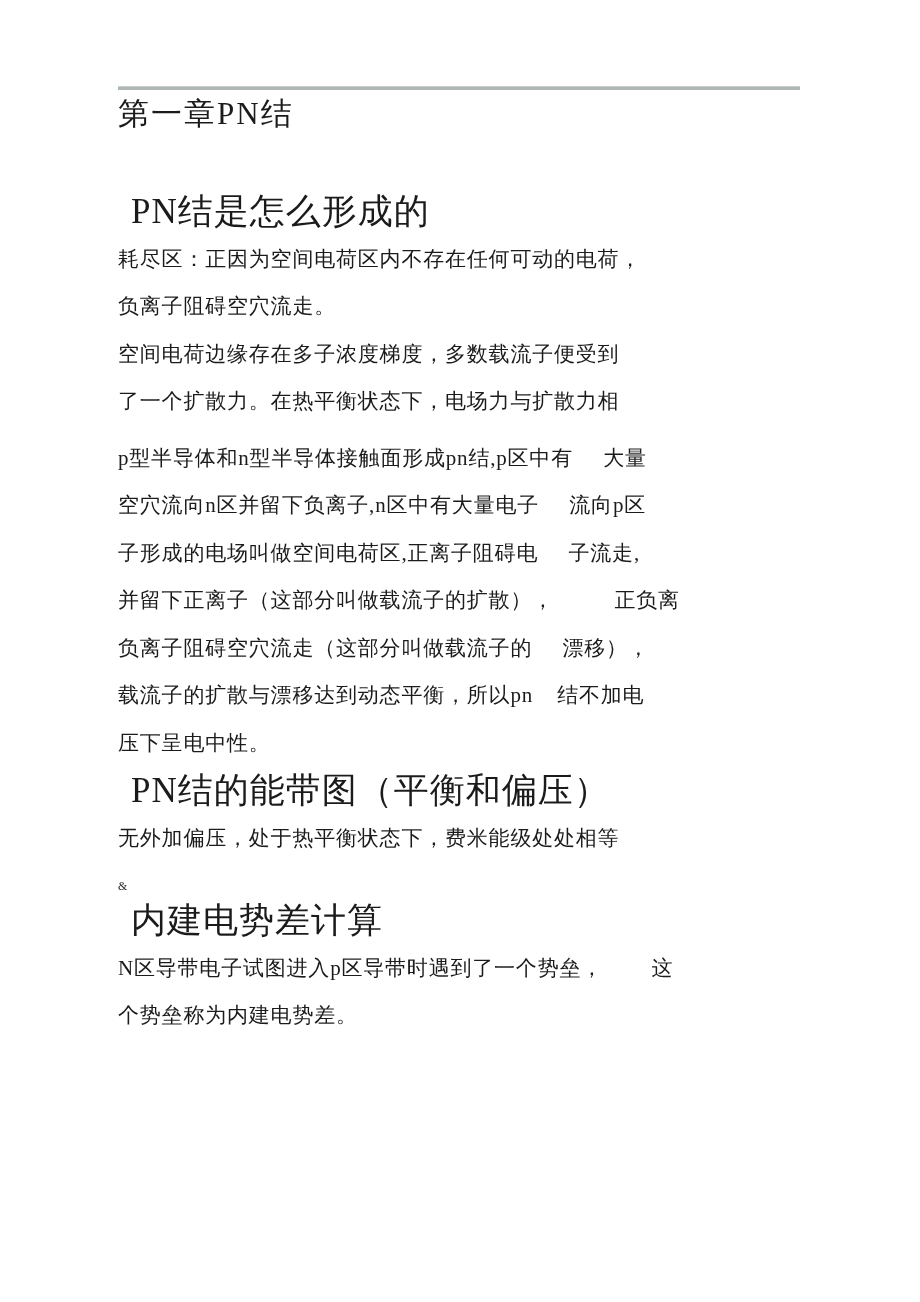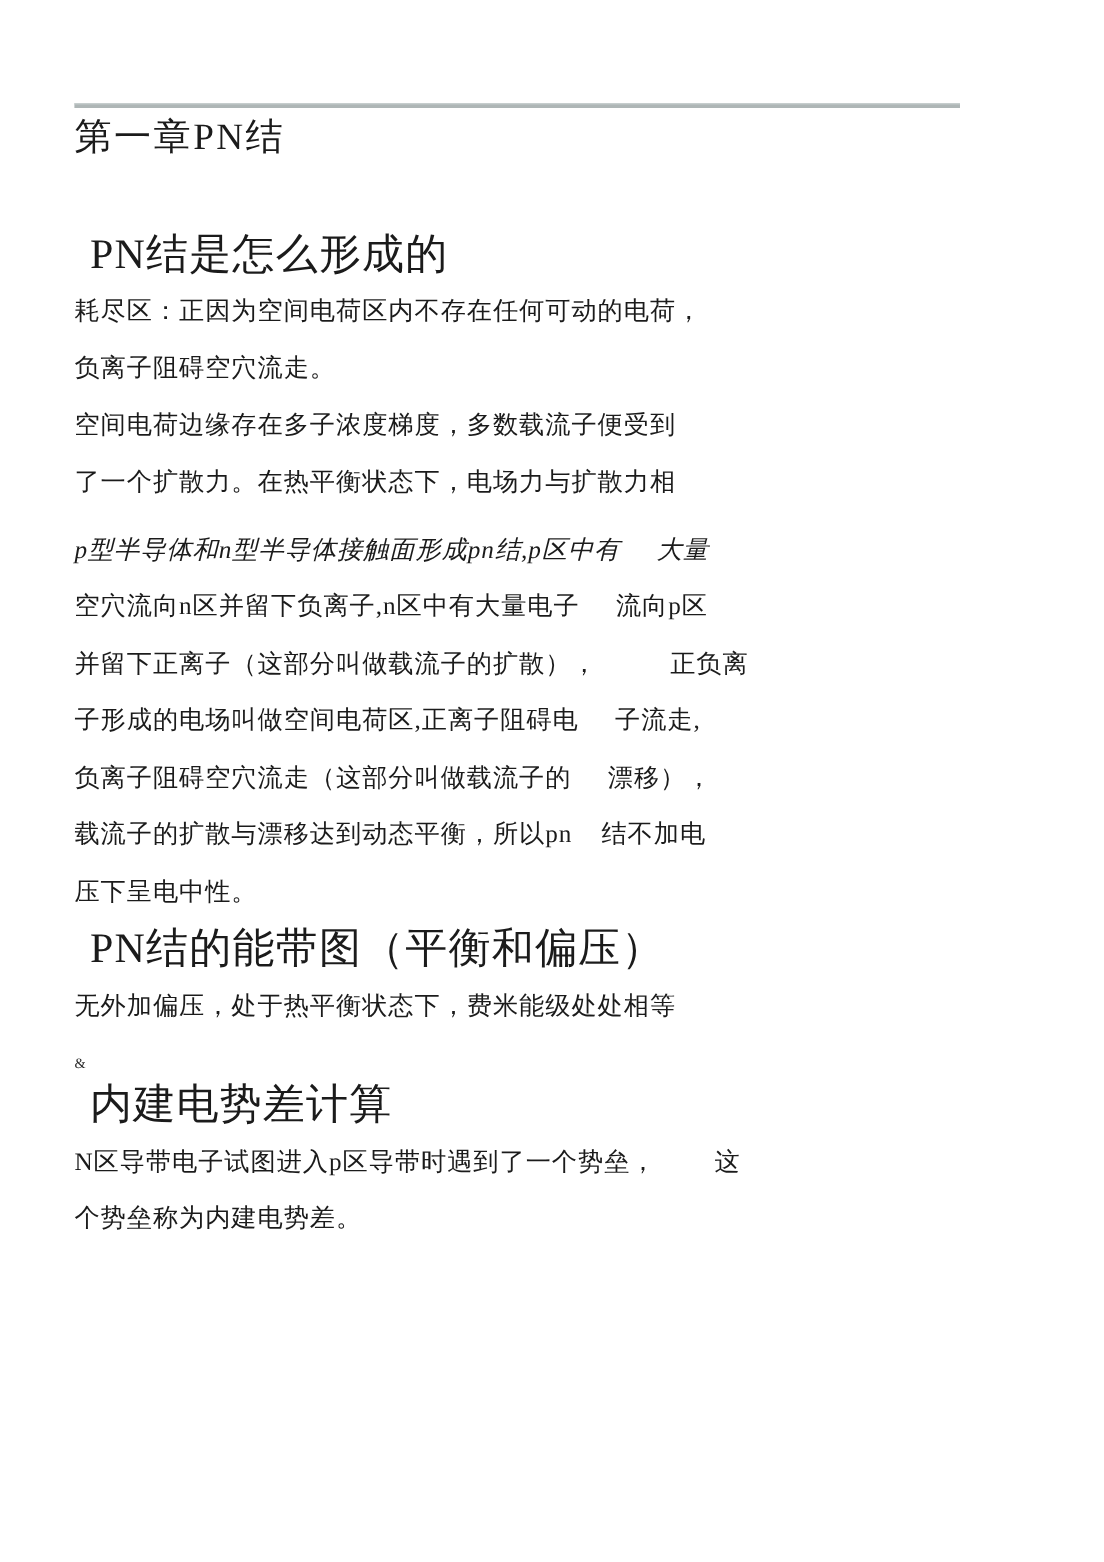--- a/index.html
+++ b/index.html
@@ -6,21 +6,21 @@
   .page {
     position: relative;
     width: 920px;
     height: 1302px;
     background: #ffffff;
     overflow: hidden;
     font-family: "Liberation Serif", "DejaVu Serif", serif;
     color: #1b1b1b;
   }
   .content {
-    padding: 86px 120px 0 62px;
+    padding: 86px 120px 0 118px;
   }
   .rule {
     height: 3px;
     background: #aeb6b6;
     border-top: 1px solid #c9cfcf;
   }
   .b-title {
     font-size: 31px;
     line-height: 48px;
     letter-spacing: 2px;
@@ -37,21 +37,20 @@
     margin-top: 50px;
   }
   .b-line {
     font-size: 21px;
     line-height: 47.5px;
     letter-spacing: 0.8px;
     white-space: pre;
   }
   .b-parastart {
     margin-top: 9px;
-    font-style: italic;
   }
   .b-mark {
     font-size: 12px;
     line-height: 22px;
     margin-top: 13px;
     white-space: pre;
     color: #2a2a2a;
   }
 </style>
 </head>
@@ -66,22 +65,22 @@
 
     <div class="b-heading b-heading-first">PN结是怎么形成的</div>
 
     <div class="b-line">耗尽区：正因为空间电荷区内不存在任何可动的电荷，</div>
     <div class="b-line">负离子阻碍空穴流走。</div>
     <div class="b-line">空间电荷边缘存在多子浓度梯度，多数载流子便受到</div>
     <div class="b-line">了一个扩散力。在热平衡状态下，电场力与扩散力相</div>
 
     <div class="b-line b-parastart">p型半导体和n型半导体接触面形成pn结,p区中有     大量</div>
     <div class="b-line">空穴流向n区并留下负离子,n区中有大量电子     流向p区</div>
+    <div class="b-line">子形成的电场叫做空间电荷区,正离子阻碍电     子流走,</div>
     <div class="b-line">并留下正离子（这部分叫做载流子的扩散），          正负离</div>
-    <div class="b-line">子形成的电场叫做空间电荷区,正离子阻碍电     子流走,</div>
     <div class="b-line">负离子阻碍空穴流走（这部分叫做载流子的     漂移），</div>
     <div class="b-line">载流子的扩散与漂移达到动态平衡，所以pn    结不加电</div>
     <div class="b-line">压下呈电中性。</div>
 
     <div class="b-heading">PN结的能带图（平衡和偏压）</div>
 
     <div class="b-line">无外加偏压，处于热平衡状态下，费米能级处处相等</div>
 
     <div class="b-mark">&amp;</div>
 

